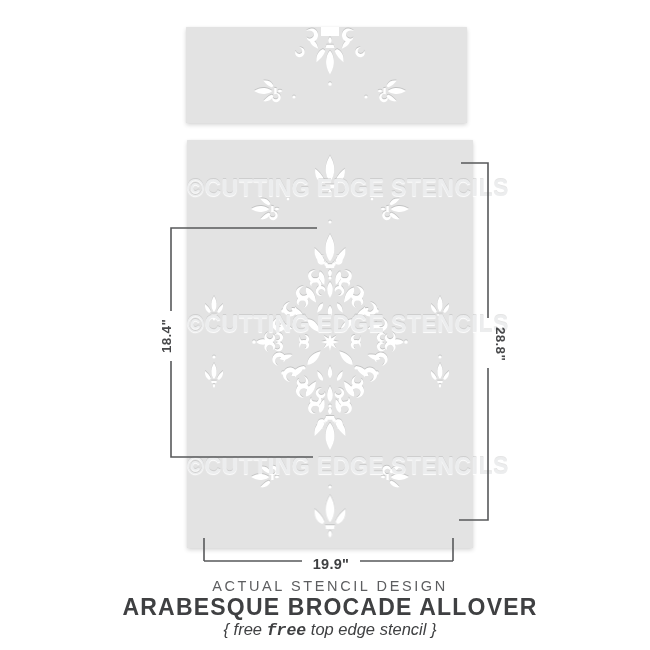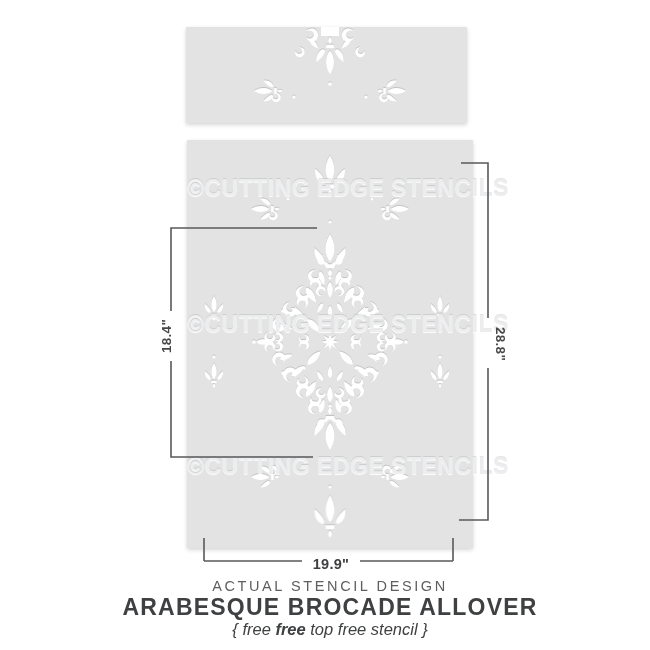--- a/index.html
+++ b/index.html
@@ -20,21 +20,21 @@
              text-align:center;line-height:22px;letter-spacing:.3px;}
   .dim-left{left:145px;top:325px;width:44px;height:22px;transform:rotate(-90deg);}
   .dim-right{left:478px;top:333px;width:44px;height:22px;transform:rotate(90deg);}
   .dim-bottom{left:300px;top:553px;width:62px;height:20px;font-size:14.5px;color:#3e3f41;}
   .footer-caption{position:absolute;left:0;top:578px;width:660px;text-align:center;
                   font-size:14.5px;letter-spacing:2.6px;color:#5d5e60;}
   .footer-title{position:absolute;left:0;top:594px;width:660px;text-align:center;
                 font-size:23px;font-weight:bold;letter-spacing:1.2px;color:#3f4042;}
   .footer-sub{position:absolute;left:0;top:620px;width:660px;text-align:center;
               font-size:16.5px;font-style:italic;color:#3f4042;}
-  .footer-sub .b{font-weight:bold;}
+  .footer-sub .b{font-weight:bold;font-family:Liberation Mono, monospace;}
   .defs-holder{position:absolute;width:0;height:0;overflow:hidden;}
 </style>
 </head>
 <body>
 
 <div class="stage">
 
   <svg class="defs-holder" aria-hidden="true">
     <defs>
       <filter id="cutShadow" x="-20%" y="-20%" width="140%" height="140%">
@@ -169,15 +169,15 @@
       <path d="M204 538 V561 M453 538 V561 M204 561 H302 M360 561 H453"></path>
     </g>
   </svg>
 
   <div class="dim-label dim-left">18.4"</div>
   <div class="dim-label dim-right">28.8"</div>
   <div class="dim-label dim-bottom">19.9"</div>
 
   <div class="footer-caption">ACTUAL STENCIL DESIGN</div>
   <div class="footer-title">ARABESQUE BROCADE ALLOVER</div>
-  <div class="footer-sub"><span>{ free </span><span class="b">free</span><span> top free stencil }</span></div>
+  <div class="footer-sub"><span>{ free </span><span class="b">free</span><span> top edge stencil }</span></div>
 
 </div>
 
 </body></html>

